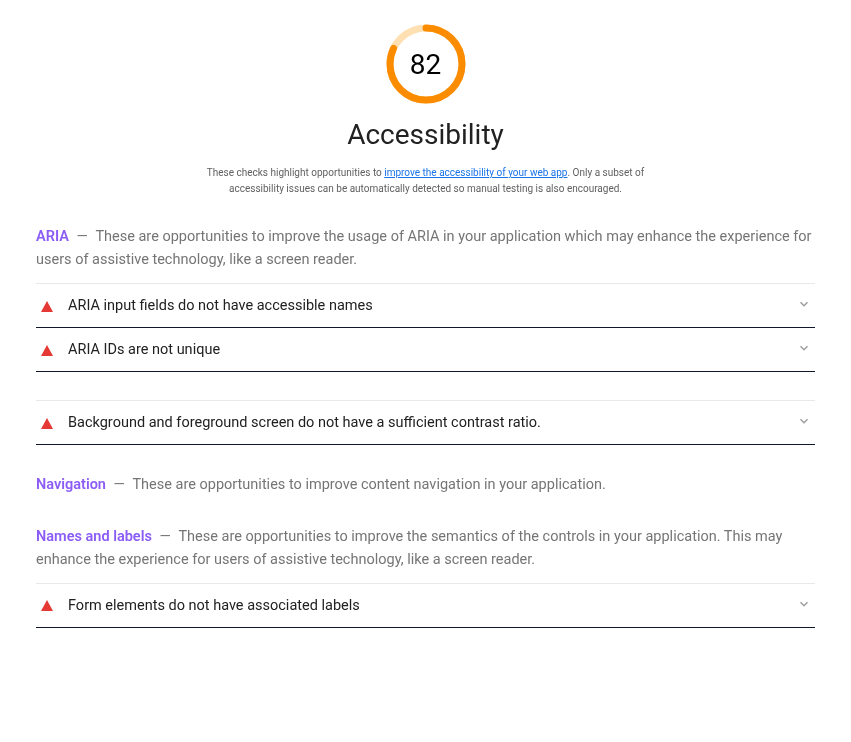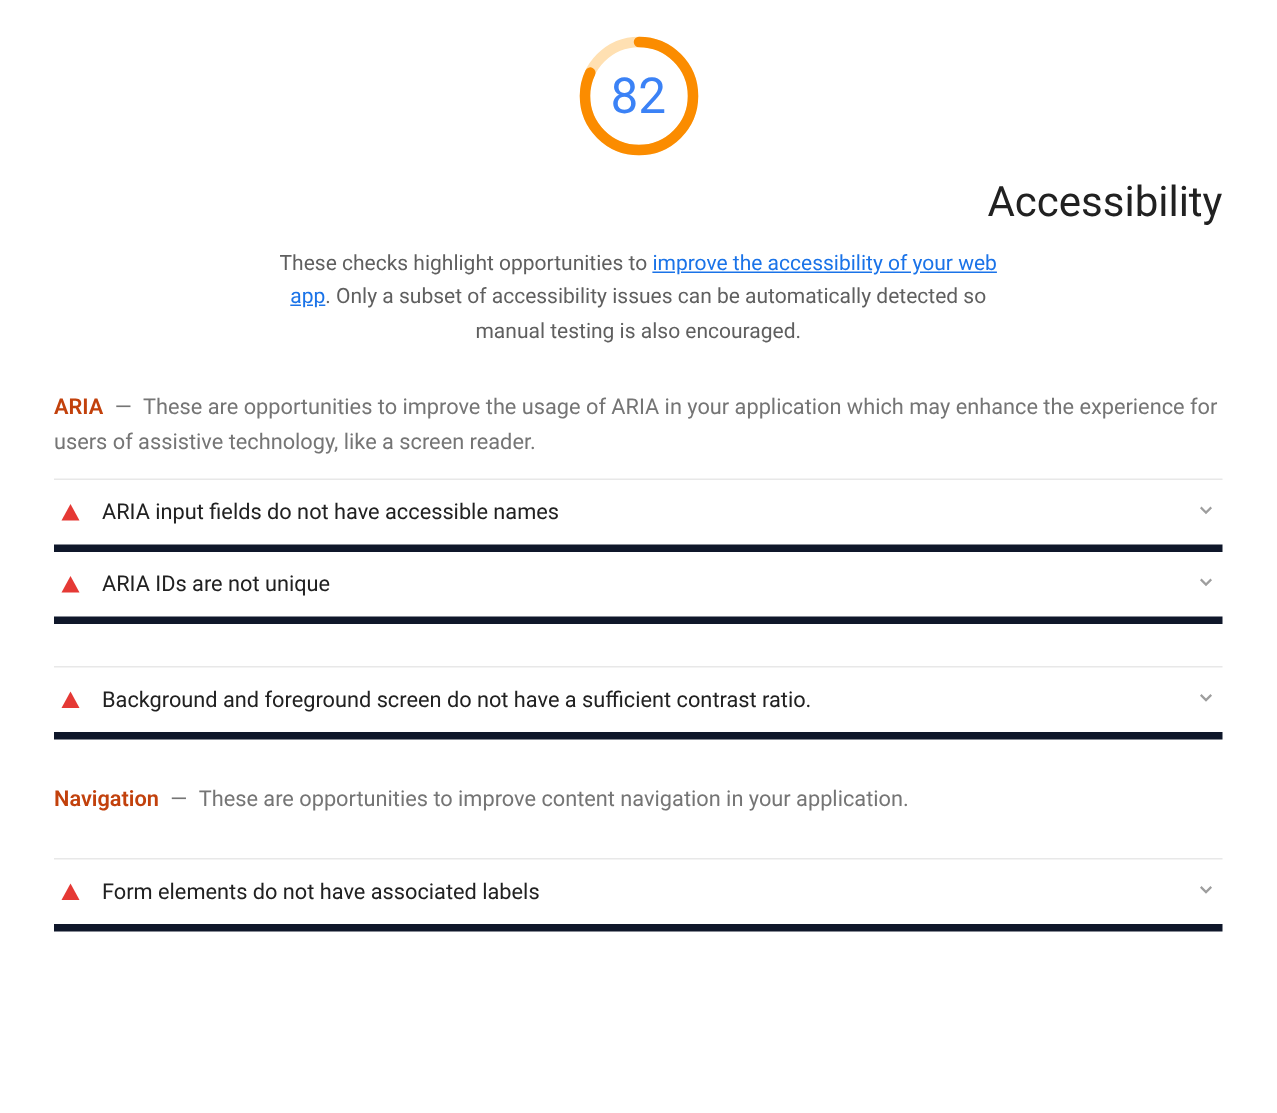--- a/index.html
+++ b/index.html
@@ -20,66 +20,66 @@
       width: 80px;
       height: 80px;
     }
     .gauge svg { transform: rotate(-90deg); }
     .gauge-num {
       position: absolute;
       top: 0; left: 0; right: 0; bottom: 0;
       display: flex;
       align-items: center;
       justify-content: center;
-      font-size: 33px;
+      font-size: 28px;
       font-weight: 400;
-      color: #3b82f6;
+      color: #000000;
     }
     .title {
-      text-align: right;
+      text-align: center;
       font-size: 28px;
       font-weight: 400;
       color: #212121;
       margin-top: 14px;
     }
     .subtitle {
       text-align: center;
-      font-size: 14px;
+      font-size: 10px;
       color: #5f5f5f;
       line-height: 1.6;
       max-width: 480px;
       margin: 14px auto 0;
     }
     .subtitle a {
       color: #1a73e8;
       text-decoration: underline;
       cursor: pointer;
     }
     .section {
       margin-top: 28px;
     }
     .section-head {
       font-size: 14.5px;
       line-height: 1.6;
       color: #757575;
       margin-bottom: 12px;
     }
     .section-head .label {
-      color: #c2410c;
+      color: #8b5cf6;
       font-weight: 600;
     }
     .section-head .dash { color: #757575; margin: 0 4px; }
     .audit-list {
       border-top: 1px solid #e8e8e8;
     }
     .audit {
       display: flex;
       align-items: center;
       padding: 12px 4px;
-      border-bottom: 5px solid #0f172a;
+      border-bottom: 1px solid #0f172a;
       cursor: pointer;
     }
     .audit-icon {
       width: 14px;
       height: 14px;
       flex: 0 0 14px;
       margin-right: 14px;
     }
     .audit-title {
       flex: 1;
@@ -144,20 +144,21 @@
           <span class="audit-chevron"><svg width="14" height="14" viewBox="0 0 24 24" fill="none" stroke="currentColor" stroke-width="2.5">
               <polyline points="6 9 12 15 18 9"></polyline>
             </svg></span>
         </div>
       </div>
     </div>
     <div class="section">
       <div class="section-head"><span class="label">Navigation</span><span class="dash"> — </span><span>These are opportunities to improve content navigation in your application.</span></div>
     </div>
     <div class="section">
+      <div class="section-head"><span class="label">Names and labels</span><span class="dash"> — </span><span>These are opportunities to improve the semantics of the controls in your application. This may enhance the experience for users of assistive technology, like a screen reader.</span></div>
       <div class="audit-list">
         <div class="audit">
           <span class="audit-icon"><svg width="14" height="14" viewBox="0 0 14 14">
               <polygon points="7,1 13,12 1,12" fill="#e53935"></polygon>
             </svg></span>
           <span class="audit-title">Form elements do not have associated labels</span>
           <span class="audit-chevron"><svg width="14" height="14" viewBox="0 0 24 24" fill="none" stroke="currentColor" stroke-width="2.5">
               <polyline points="6 9 12 15 18 9"></polyline>
             </svg></span>
         </div>

